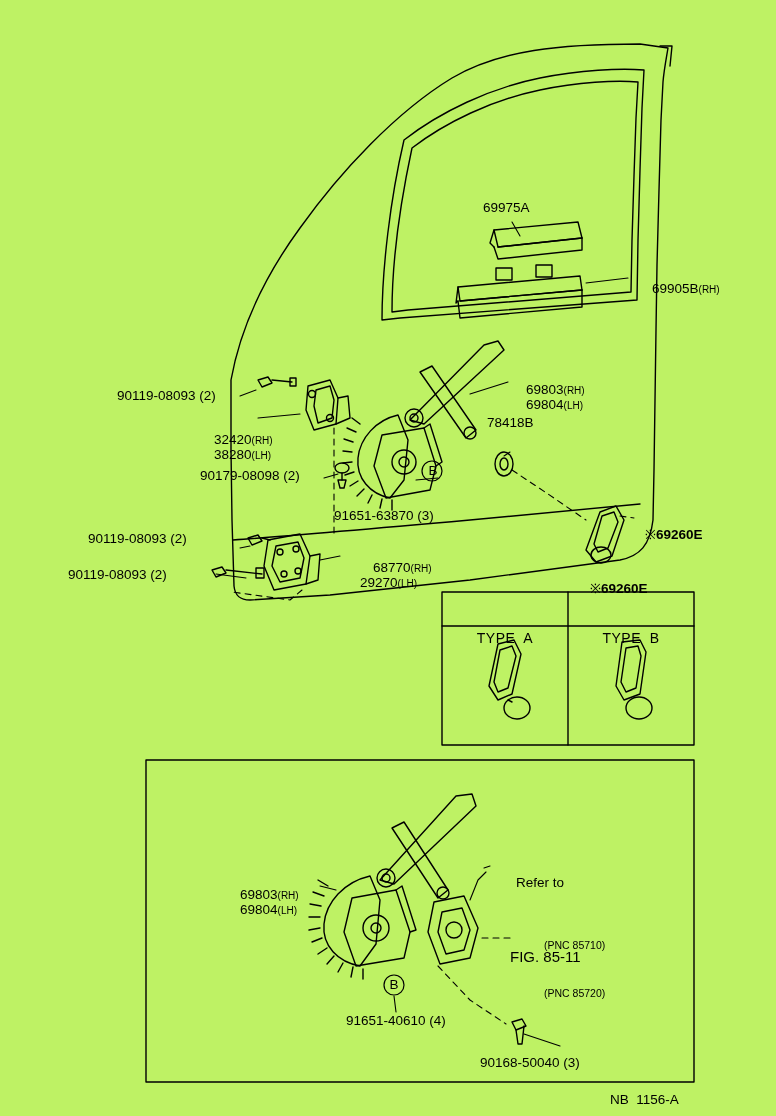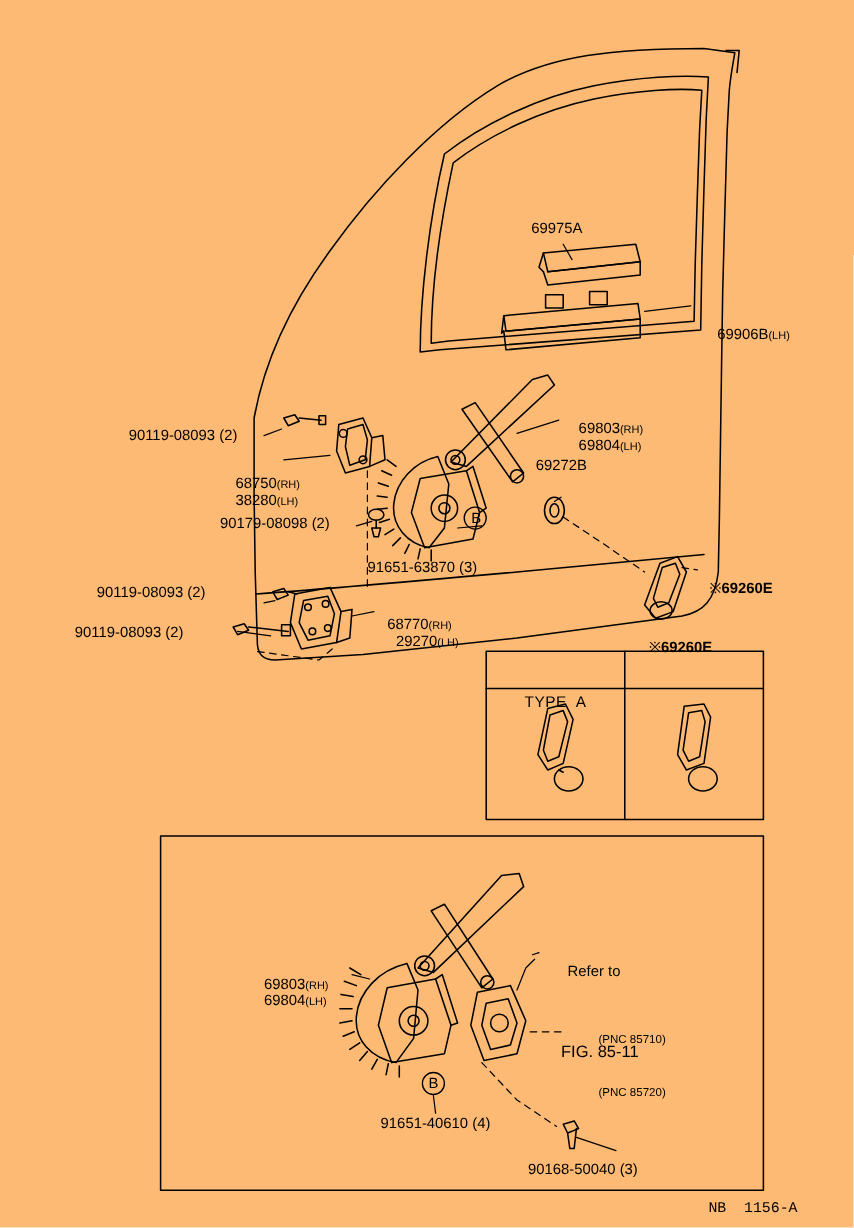--- a/index.html
+++ b/index.html
@@ -4,21 +4,21 @@
 <style>
   html, body {
     margin: 0;
     padding: 0;
     background: #ffffff;
   }
   #page {
     position: relative;
     width: 776px;
     height: 1116px;
-    background: #fdba74;
+    background: #bef264;
     font-family: "Liberation Sans", sans-serif;
     color: #000000;
     overflow: hidden;
   }
   svg.art {
     position: absolute;
     left: 0;
     top: 0;
     width: 776px;
     height: 1116px;
@@ -270,84 +270,87 @@
       <g stroke-width="1.1" stroke-dasharray="6 5">
         <path d="M438 966 L 470 1000 L 506 1024"></path>
         <path d="M482 938 L 512 938"></path>
       </g>
 
     </g>
   </svg>
 
   <div class="lbl" style="left:483px; top:200px;">69975A</div>
 
-  <div class="lbl" style="left:637px; top:281px;">
-    <span>69906B</span><span class="suffix">(LH)</span>
+  <div class="lbl" style="left:637px; top:266px;">
+    <span>69905B</span><span class="suffix">(RH)</span>
   </div>
 
   <div class="lbl" style="left:511px; top:367px;">
     <span>69803</span><span class="suffix">(RH)</span>
   </div>
   <div class="lbl" style="left:511px; top:382px;">
     <span>69804</span><span class="suffix">(LH)</span>
   </div>
 
-  <div class="lbl" style="left:487px; top:415px;">69272B</div>
+  <div class="lbl" style="left:487px; top:415px;">78418B</div>
 
   <div class="lbl" style="left:630px; top:512px;">
     <span class="starmark">※</span><span class="bold">69260E</span>
   </div>
 
   <div class="lbl" style="left:117px; top:388px;">90119-08093 (2)</div>
 
   <div class="lbl" style="left:199px; top:417px;">
-    <span>68750</span><span class="suffix">(RH)</span>
+    <span>32420</span><span class="suffix">(RH)</span>
   </div>
   <div class="lbl" style="left:199px; top:432px;">
     <span>38280</span><span class="suffix">(LH)</span>
   </div>
 
   <div class="lbl" style="left:200px; top:468px;">90179-08098 (2)</div>
 
   <div class="lbl" style="left:334px; top:508px;">91651-63870 (3)</div>
 
   <div class="lbl ctr" style="left:425px; top:463px; width:16px;">B</div>
 
   <div class="lbl" style="left:88px; top:531px;">90119-08093 (2)</div>
 
-  <div class="lbl" style="left:337px; top:545px;">
+  <div class="lbl" style="left:358px; top:545px;">
     <span>68770</span><span class="suffix">(RH)</span>
   </div>
   <div class="lbl" style="left:345px; top:560px;">
     <span>29270</span><span class="suffix">(LH)</span>
   </div>
 
   <div class="lbl" style="left:68px; top:567px;">90119-08093 (2)</div>
 
   <div class="lbl" style="left:575px; top:566px;">
     <span class="starmark">※</span><span class="bold">69260E</span>
   </div>
 
   <div class="lbl typebox-title" style="left:442px; top:601px; width:126px;">
     <span class="ctr" style="display:block;">TYPE  A</span>
+  </div>
+  <div class="lbl typebox-title" style="left:568px; top:601px; width:126px;">
+    <span class="ctr" style="display:block;">TYPE  B</span>
   </div>
 
   <div class="lbl" style="left:225px; top:872px;">
     <span>69803</span><span class="suffix">(RH)</span>
   </div>
   <div class="lbl" style="left:225px; top:887px;">
     <span>69804</span><span class="suffix">(LH)</span>
   </div>
 
   <div class="lbl ctr" style="left:386px; top:977px; width:16px;">B</div>
 
   <div class="lbl" style="left:346px; top:1013px;">91651-40610 (4)</div>
 
   <div class="lbl" style="left:480px; top:1055px;">90168-50040 (3)</div>
 
   <div class="lbl" style="left:516px; top:875px;">Refer to</div>
   <div class="lbl big" style="left:510px; top:948px;">FIG. 85-11</div>
   <div class="lbl small" style="left:512px; top:939px;">(PNC 85710)</div>
   <div class="lbl small" style="left:512px; top:987px;">(PNC 85720)</div>
 
-  <div class="lbl" style="left:644px; top:1092px;font-family:Liberation Mono, monospace;">NB  1156-A</div>
+  <div class="lbl" style="left:610px; top:1092px;">NB  1156-A</div>
 
 </div>
 
 </body></html>

